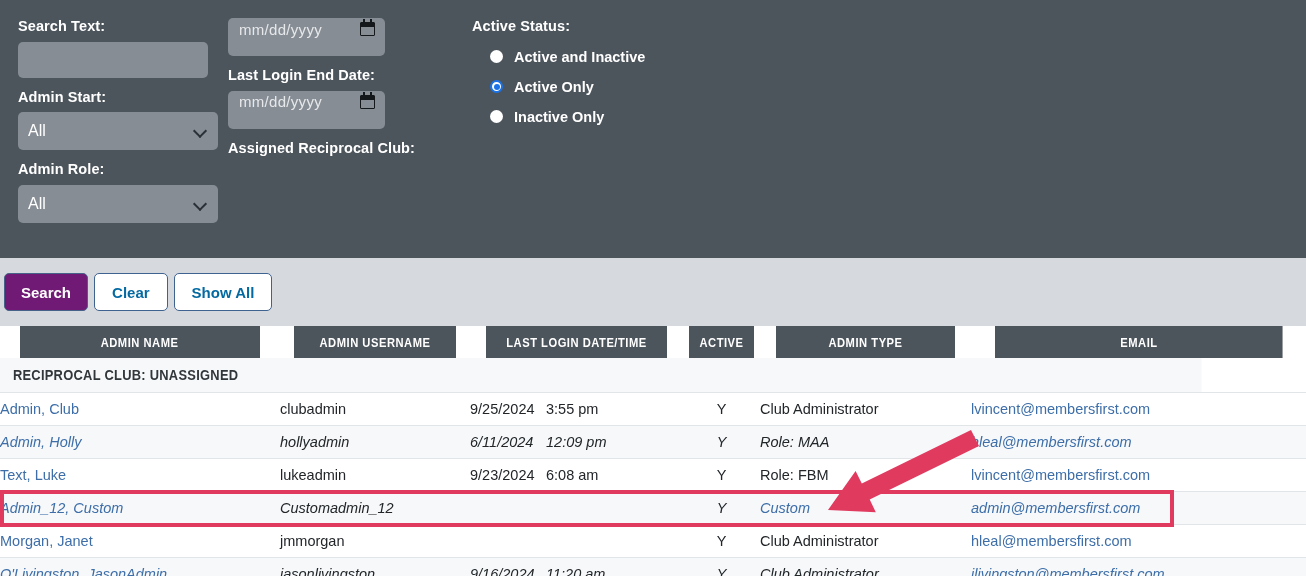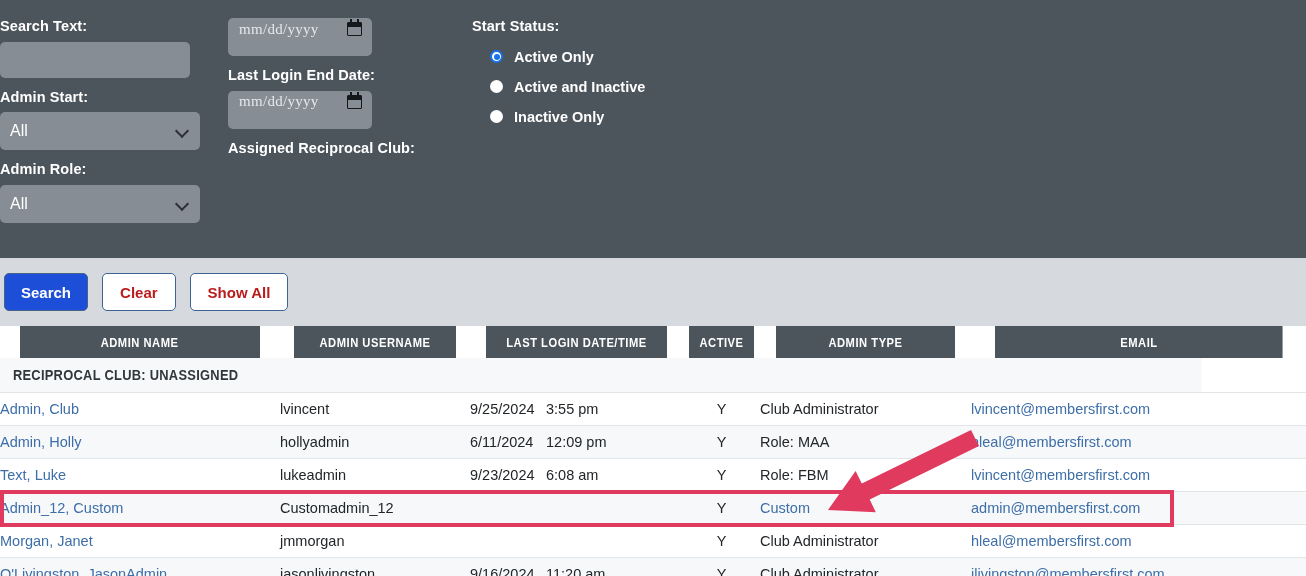--- a/index.html
+++ b/index.html
@@ -20,21 +20,21 @@
     position: relative;
     background: #4c545c;
     height: 258px;
     box-sizing: border-box;
     padding: 18px 0 0 0;
   }
   .filter-cols {
     display: flex;
     align-items: flex-start;
   }
-  .col-1 { width: 228px; box-sizing: border-box; }
+  .col-1 { width: 228px; padding-left: 18px; box-sizing: border-box; }
   .col-2 { width: 244px; box-sizing: border-box; }
   .col-3 { width: 400px; box-sizing: border-box; }
 
   .field-label {
     color: #ffffff;
     font-size: 14.5px;
     font-weight: bold;
     letter-spacing: 0.1px;
     margin: 0 0 7px 0;
     line-height: 1.15;
@@ -89,29 +89,28 @@
     top: 1px;
     width: 8px;
     height: 8px;
     border-right: 2px solid #2b3036;
     border-bottom: 2px solid #2b3036;
     transform: rotate(45deg);
   }
 
   .date-box {
     position: relative;
-    width: 144px;
+    width: 157px;
     height: 38px;
     background: #868d95;
     border-radius: 5px;
     display: flex;
     align-items: center;
     box-sizing: border-box;
     padding: 0 10px 16px 11px;
-    font-family: Liberation Serif, serif;
   }
   .date-box .date-ph {
     color: #e6e8ea;
     font-size: 15px;
     letter-spacing: 0.3px;
     flex: 1;
   }
   .cal-icon {
     width: 15px;
     height: 14px;
@@ -188,32 +187,32 @@
     border-radius: 5px;
     box-sizing: border-box;
     display: inline-flex;
     align-items: center;
     justify-content: center;
     height: 38px;
     cursor: pointer;
     user-select: none;
   }
   .btn-primary {
-    background: #1d4ed8;
+    background: #701a75;
     color: #ffffff;
     border: 1px solid #466288;
     padding: 0 16px;
     margin-left: 1px;
   }
   .btn-outline {
     background: #ffffff;
-    color: #b91c1c;
+    color: #0369a1;
     border: 1.6px solid #3f6391;
     padding: 0 17px;
-    margin-left: 14px;
+    margin-left: 6px;
   }
 
   
   .table-wrap { position: relative; }
   table.grid {
     width: 1306px;
     border-collapse: collapse;
     table-layout: fixed;
   }
   table.grid thead th {
@@ -236,21 +235,21 @@
   table.grid td {
     font-size: 14.5px;
     color: #222629;
     height: 32px;
     padding: 0 0 0 0;
     border-bottom: 1px solid #e2e5e8;
     vertical-align: middle;
     white-space: nowrap;
   }
   tr.row-odd td  { background: #ffffff; }
-  tr.row-even td { background: #f6f8fa; }
+  tr.row-even td { background: #f6f8fa; font-style: italic; }
 
   td.c-name     { padding-left: 9px; margin-left: 44px; }
   td.c-user     { padding-left: 9px; }
   td.c-date     { padding-left: 9px; margin-top: 40px; }
   td.c-active   { text-align: center; }
   td.c-type     { padding-left: 9px; }
   td.c-email    { padding-left: 9px; }
 
   .link { color: #3d6ea8; }
   .cell-date { display: inline-block; }
@@ -327,30 +326,30 @@
           <span class="cal-icon"></span>
         </div>
       </div>
 
       <div class="field-group">
         <div class="field-label">Assigned Reciprocal Club:</div>
       </div>
     </div>
 
     <div class="col-3">
-      <div class="field-label status-label">Start Status:</div>
+      <div class="field-label status-label">Active Status:</div>
+
+      <div class="radio-row">
+        <span class="radio-outer"></span>
+        <span class="radio-label">Active and Inactive</span>
+      </div>
 
       <div class="radio-row">
         <span class="radio-outer checked"></span>
         <span class="radio-label">Active Only</span>
-      </div>
-
-      <div class="radio-row">
-        <span class="radio-outer"></span>
-        <span class="radio-label">Active and Inactive</span>
       </div>
 
       <div class="radio-row">
         <span class="radio-outer"></span>
         <span class="radio-label">Inactive Only</span>
       </div>
     </div>
 
   </div>
 </div>
@@ -380,21 +379,21 @@
         <th>Admin Type</th>
         <th>Email</th>
       </tr>
     </thead>
     <tbody id="tbody">
         <tr class="group-row">
           <td colspan="6">Reciprocal Club: Unassigned</td>
         </tr>
         <tr class="row-odd">
           <td class="c-name"><span class="link">Admin, Club</span></td>
-          <td class="c-user">lvincent</td>
+          <td class="c-user">clubadmin</td>
           <td class="c-date"><span class="cell-date"><span class="date-d">9/25/2024</span>3:55 pm</span></td>
           <td class="c-active">Y</td>
           <td class="c-type">Club Administrator</td>
           <td class="c-email"><span class="link">lvincent@membersfirst.com</span></td>
         </tr>
         <tr class="row-even">
           <td class="c-name"><span class="link">Admin, Holly</span></td>
           <td class="c-user">hollyadmin</td>
           <td class="c-date"><span class="cell-date"><span class="date-d">6/11/2024</span>12:09 pm</span></td>
           <td class="c-active">Y</td>

